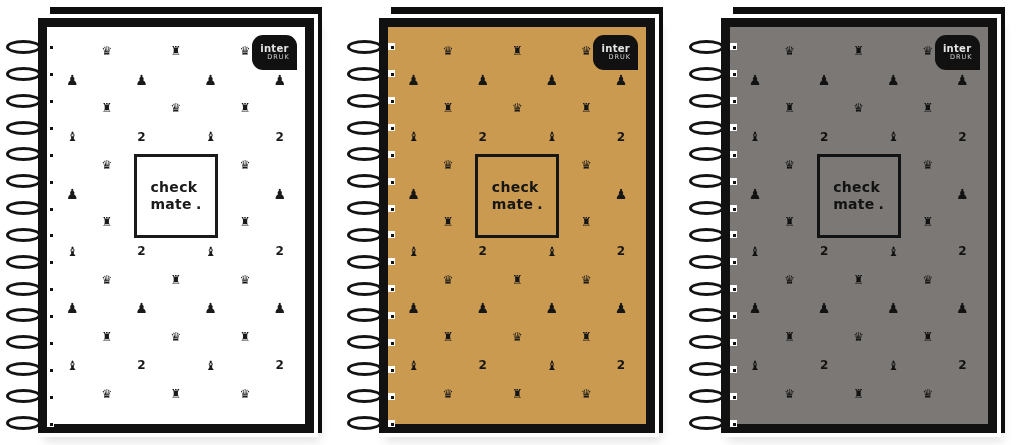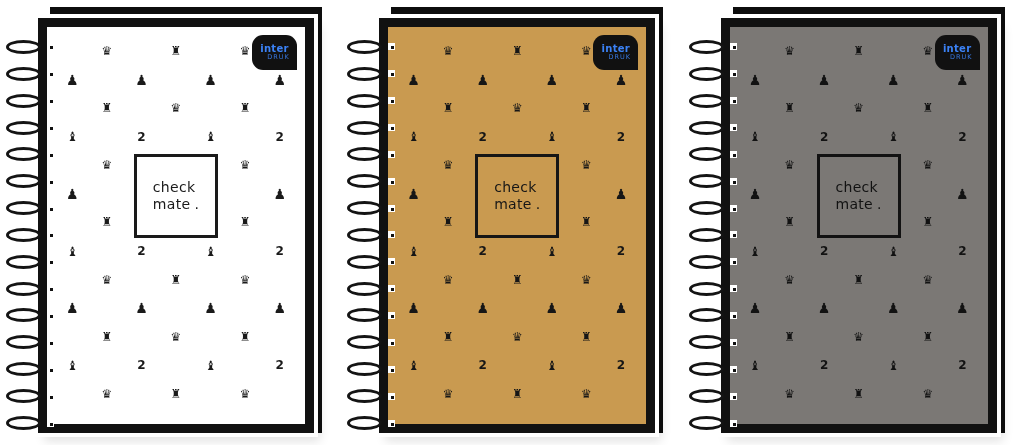--- a/index.html
+++ b/index.html
@@ -57,35 +57,35 @@
   
   .center-square {
     position:absolute;
     left:50%; top:127px;
     transform:translateX(-50%);
     width:84px; height:84px;
     border:3px solid var(--icon);
     display:flex; align-items:center; justify-content:center;
   }
   .center-text {
-    font-weight:normal; font-size:14px; line-height:1.2;
+    font-weight:bold; font-size:14px; line-height:1.2;
     letter-spacing:0.3px; color:var(--icon);
     text-align:left;
   }
   .center-text .period { margin-left:4px; }
   
   .brand-logo {
     position:absolute;
     top:8px; right:8px;
     width:45px; height:35px;
     background:#111111;
     border-radius:11px 11px 0 11px;
     display:flex; flex-direction:column;
     align-items:center; justify-content:center;
-    color:#3b82f6;
+    color:#e5e5e5;
   }
   .brand-line1 { font-size:10px; font-weight:bold; line-height:1; letter-spacing:0.3px; }
   .brand-line2 { font-size:6.5px; line-height:1.2; letter-spacing:1px; opacity:0.9;margin-left:8px; }
   
   .spiral {
     position:absolute;
     left:6px; top:40px; bottom:15px;
     width:36px;
     display:flex; flex-direction:column; justify-content:space-between;
     z-index:3;

